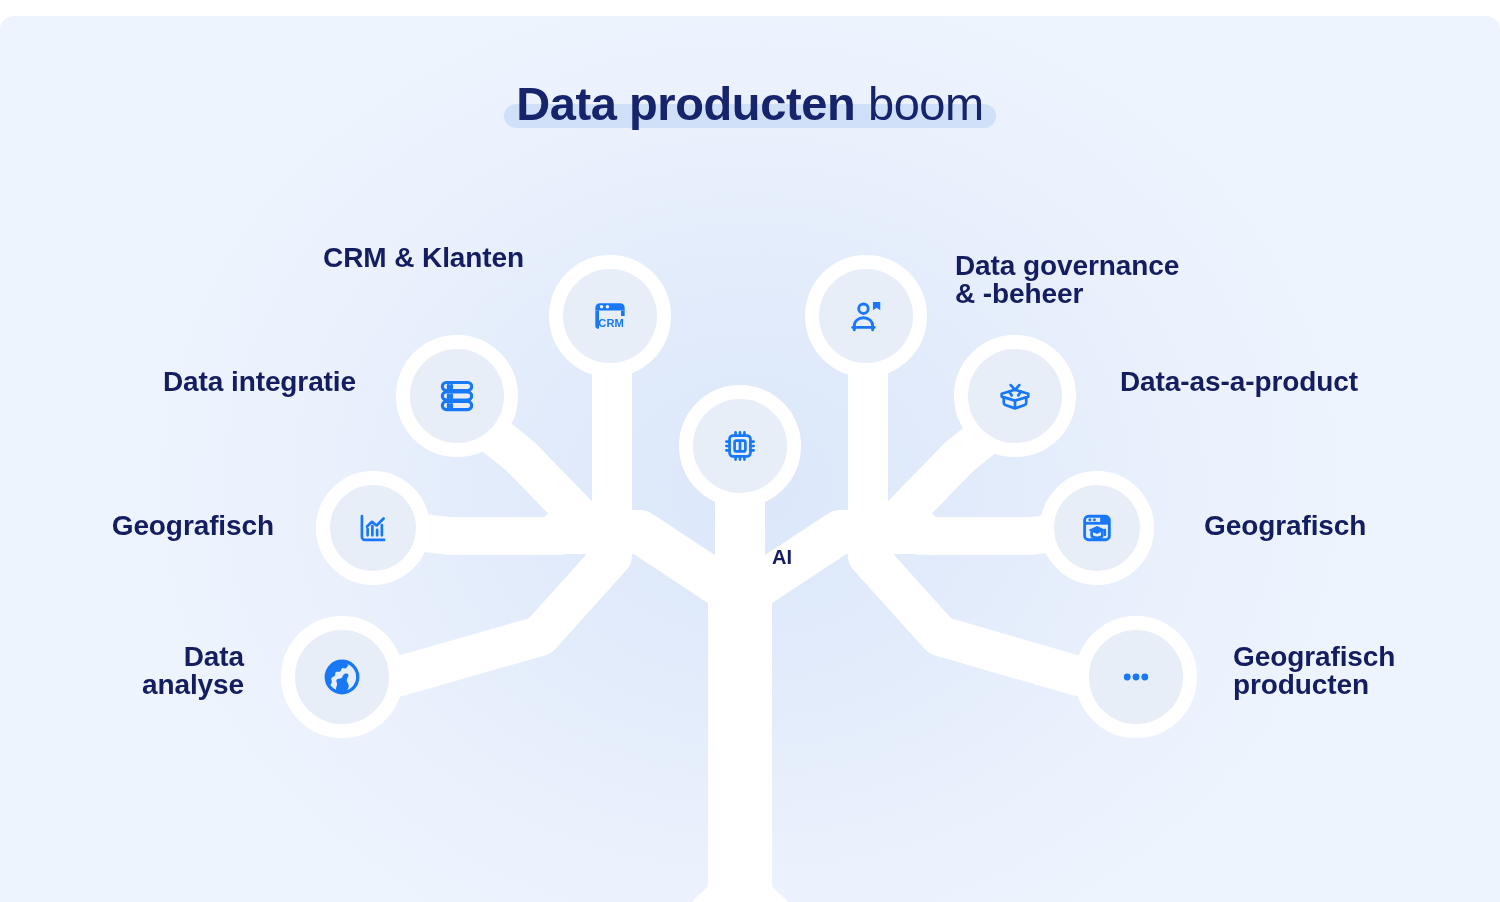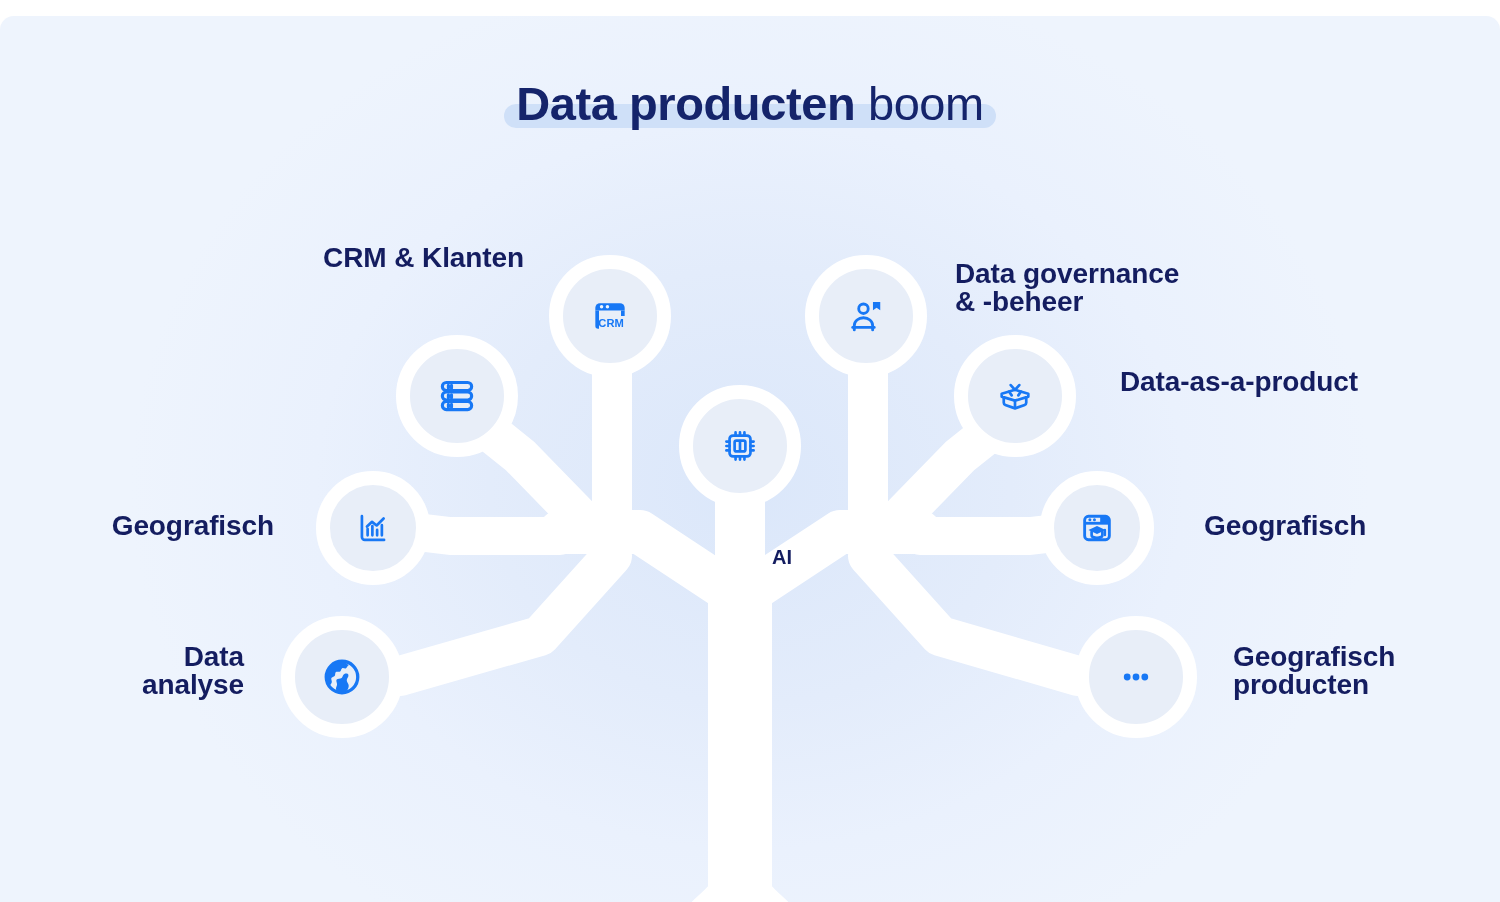--- a/index.html
+++ b/index.html
@@ -200,20 +200,21 @@
   <div class="node big" style="left:396px; top:319px;">
     <svg class="node-icon" viewBox="0 0 24 24" fill="none" stroke="#1878f5" stroke-width="1.7">
       <rect x="4" y="4.6" width="16" height="4.4" rx="2.2"></rect>
       <rect x="4" y="9.8" width="16" height="4.4" rx="2.2"></rect>
       <rect x="4" y="15" width="16" height="4.4" rx="2.2"></rect>
       <path d="M7.3 6.1v1.7M9 6.1v1.7" stroke-linecap="round"></path>
       <path d="M7.3 11.3v1.7M9 11.3v1.7" stroke-linecap="round"></path>
       <path d="M7.3 16.5v1.7M9 16.5v1.7" stroke-linecap="round"></path>
     </svg>
   </div>
+  <div class="label right-al" style="left:20px; top:352px; width:336px;">Data integratie</div>
 
   <div class="node mid" style="left:316px; top:455px;">
     <svg class="node-icon small" viewBox="0 0 24 24" fill="none" stroke="#1878f5" stroke-width="1.7" stroke-linecap="round" stroke-linejoin="round">
       <path d="M5 4.5v13.2a1.8 1.8 0 0 0 1.8 1.8H19"></path>
       <path d="M8.6 16.6v-4.1M11.6 16.6v-5.8M14.6 16.6v-3.4M17.6 16.6v-6.4"></path>
       <path d="M8.2 11.1 11.4 8.1l2.9 2.3 4.4-4.4"></path>
     </svg>
   </div>
   <div class="label right-al" style="left:20px; top:496px; width:254px;">Geografisch</div>
 
@@ -242,21 +243,21 @@
 
   <div class="node big" style="left:805px; top:239px;">
     <svg class="node-icon small" viewBox="0 0 24 24" fill="none">
       <circle cx="10.4" cy="7.4" r="3" stroke="#1878f5" stroke-width="1.8"></circle>
       <path d="M4.6 19.2v-1.1c0-2.9 2.6-5 5.8-5s5.8 2.1 5.8 5v1.1" stroke="#1878f5" stroke-width="1.8" stroke-linecap="round"></path>
       <path d="M3.6 19.2h13.6" stroke="#1878f5" stroke-width="1.8" stroke-linecap="round"></path>
       <path d="M4.6 19.2v1.6M16.2 19.2v1.6" stroke="#1878f5" stroke-width="1.8" stroke-linecap="round"></path>
       <path d="M16.4 3.2h4.6v5.2l-2.3-1.6-2.3 1.6V3.2Z" fill="#1878f5"></path>
     </svg>
   </div>
-  <div class="label left-al" style="left:955px; top:244px; width:400px;">Data governance
+  <div class="label left-al" style="left:955px; top:236px; width:400px;">Data governance
 &amp; -beheer</div>
 
   <div class="node big" style="left:954px; top:319px;">
     <svg class="node-icon small" viewBox="0 0 24 24" fill="none" stroke="#1878f5" stroke-width="1.7" stroke-linecap="round" stroke-linejoin="round">
       <path d="M3.6 10.6 12 8.1l8.4 2.5v1.8L12 14.9l-8.4-2.5v-1.8Z"></path>
       <path d="M4.9 12.8v3.5c0 .6.4 1.2 1 1.4l5.2 1.8c.6.2 1.2.2 1.8 0l5.2-1.8c.6-.2 1-.8 1-1.4v-3.5"></path>
       <path d="M12 14.9v4.8"></path>
       <path d="M12 8.1 9.3 5.1M12 8.1l2.7-3"></path>
       <path d="M8.2 9.2 9.9 11.6M15.8 9.2 14.1 11.6"></path>
     </svg>

